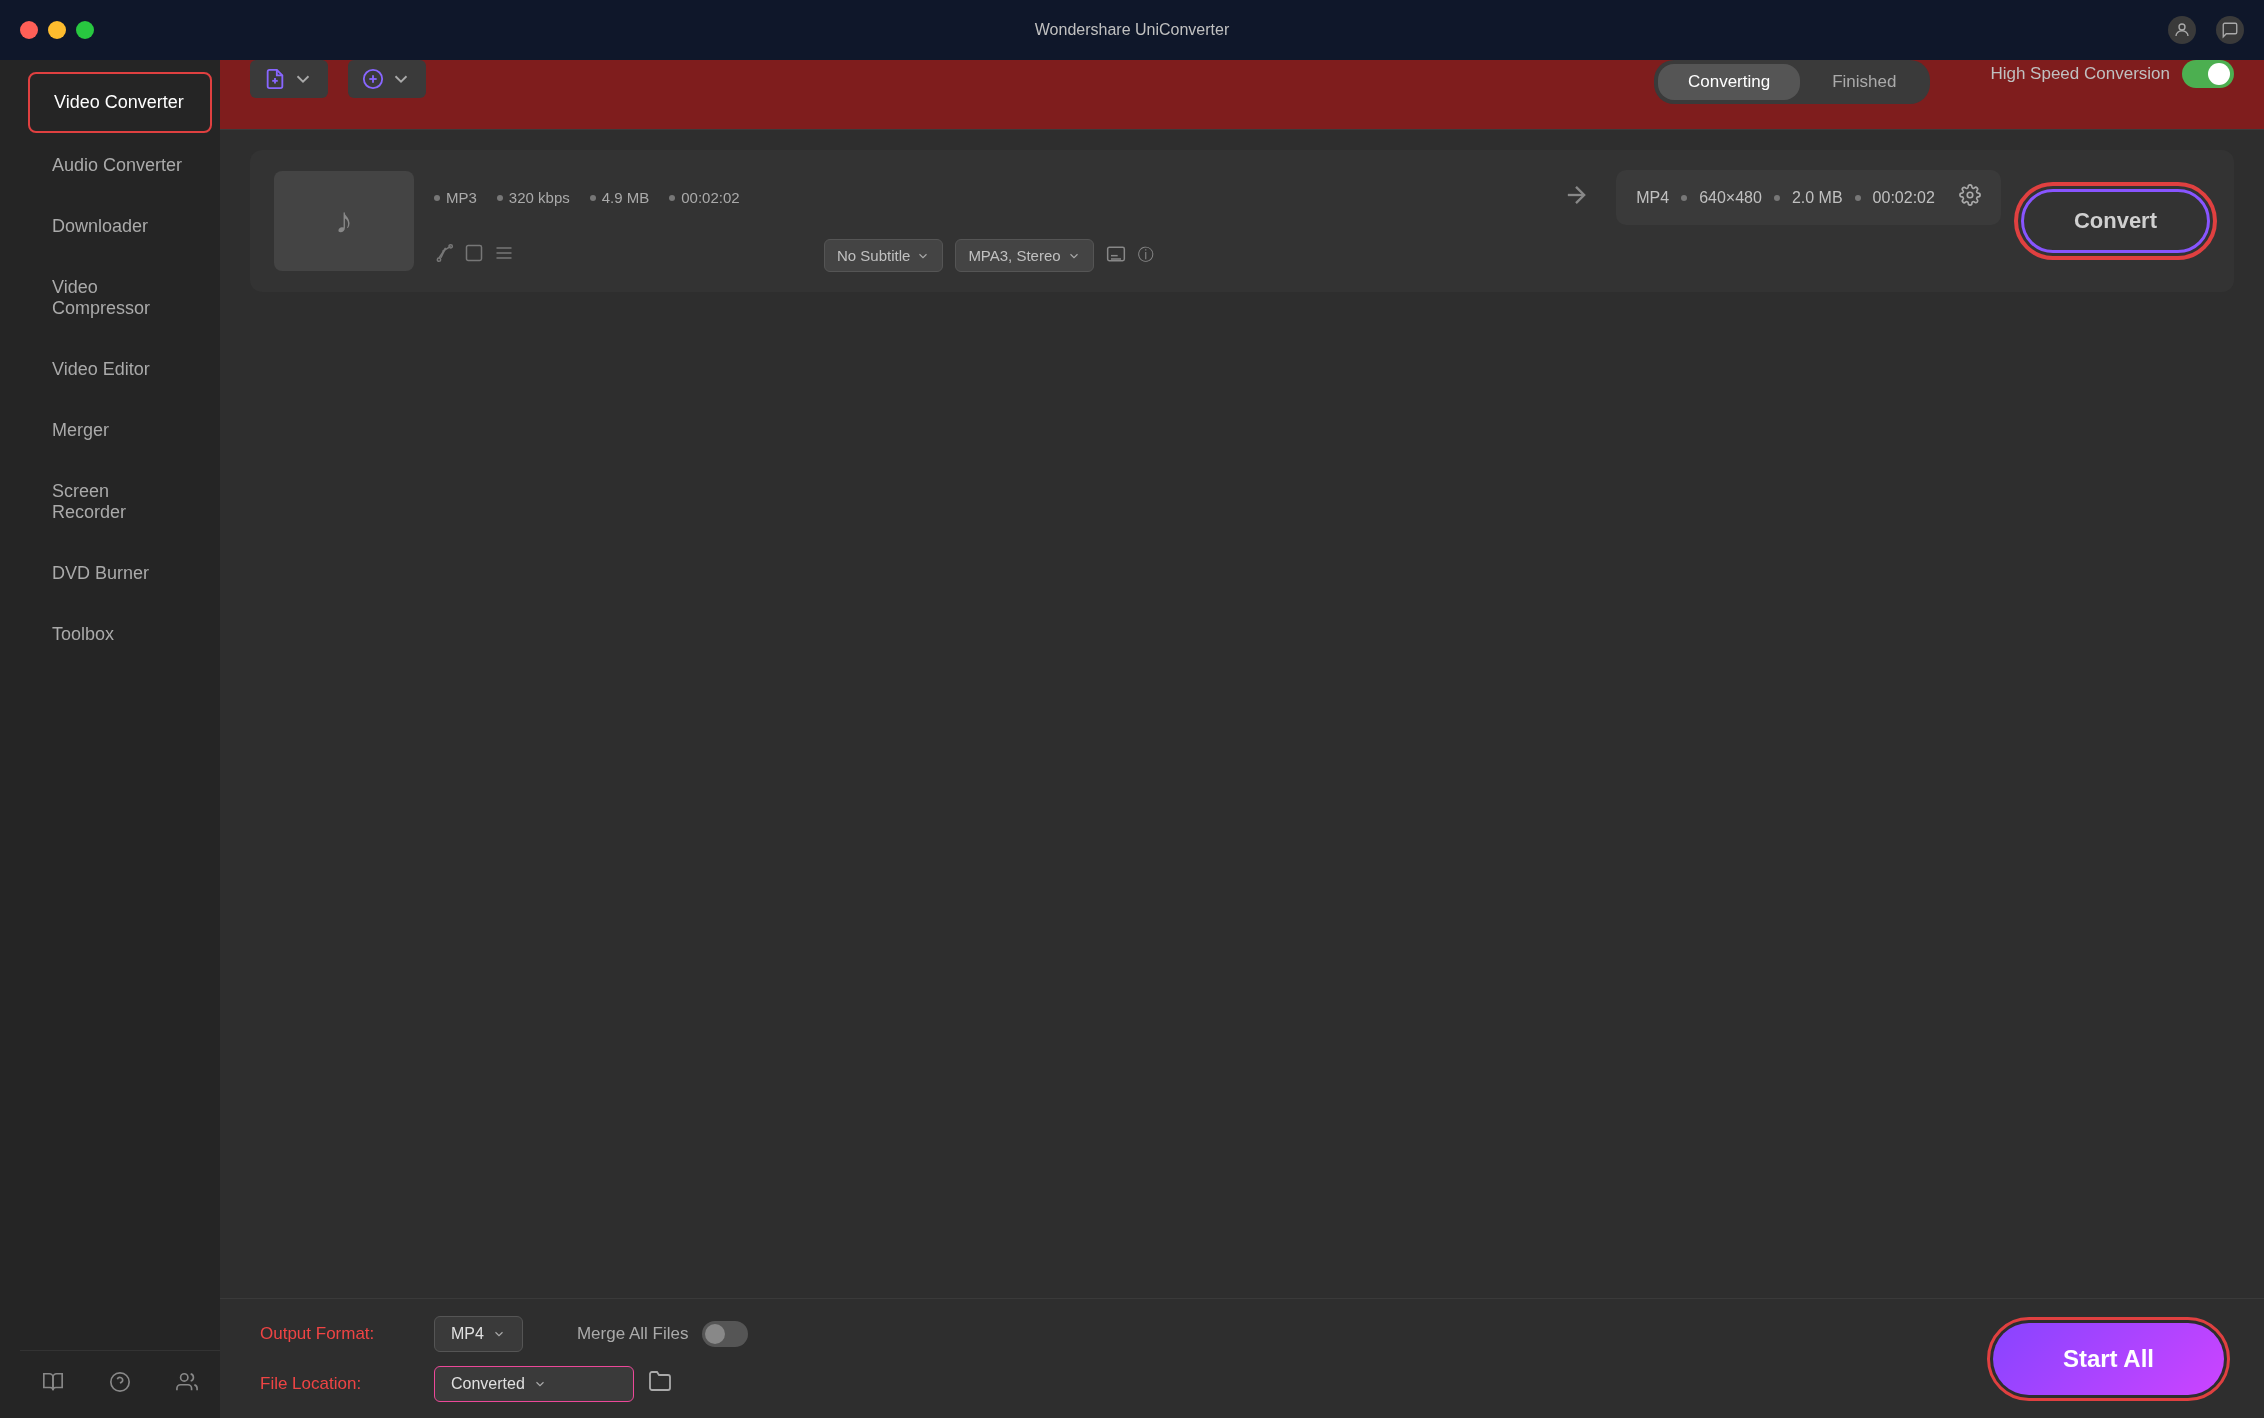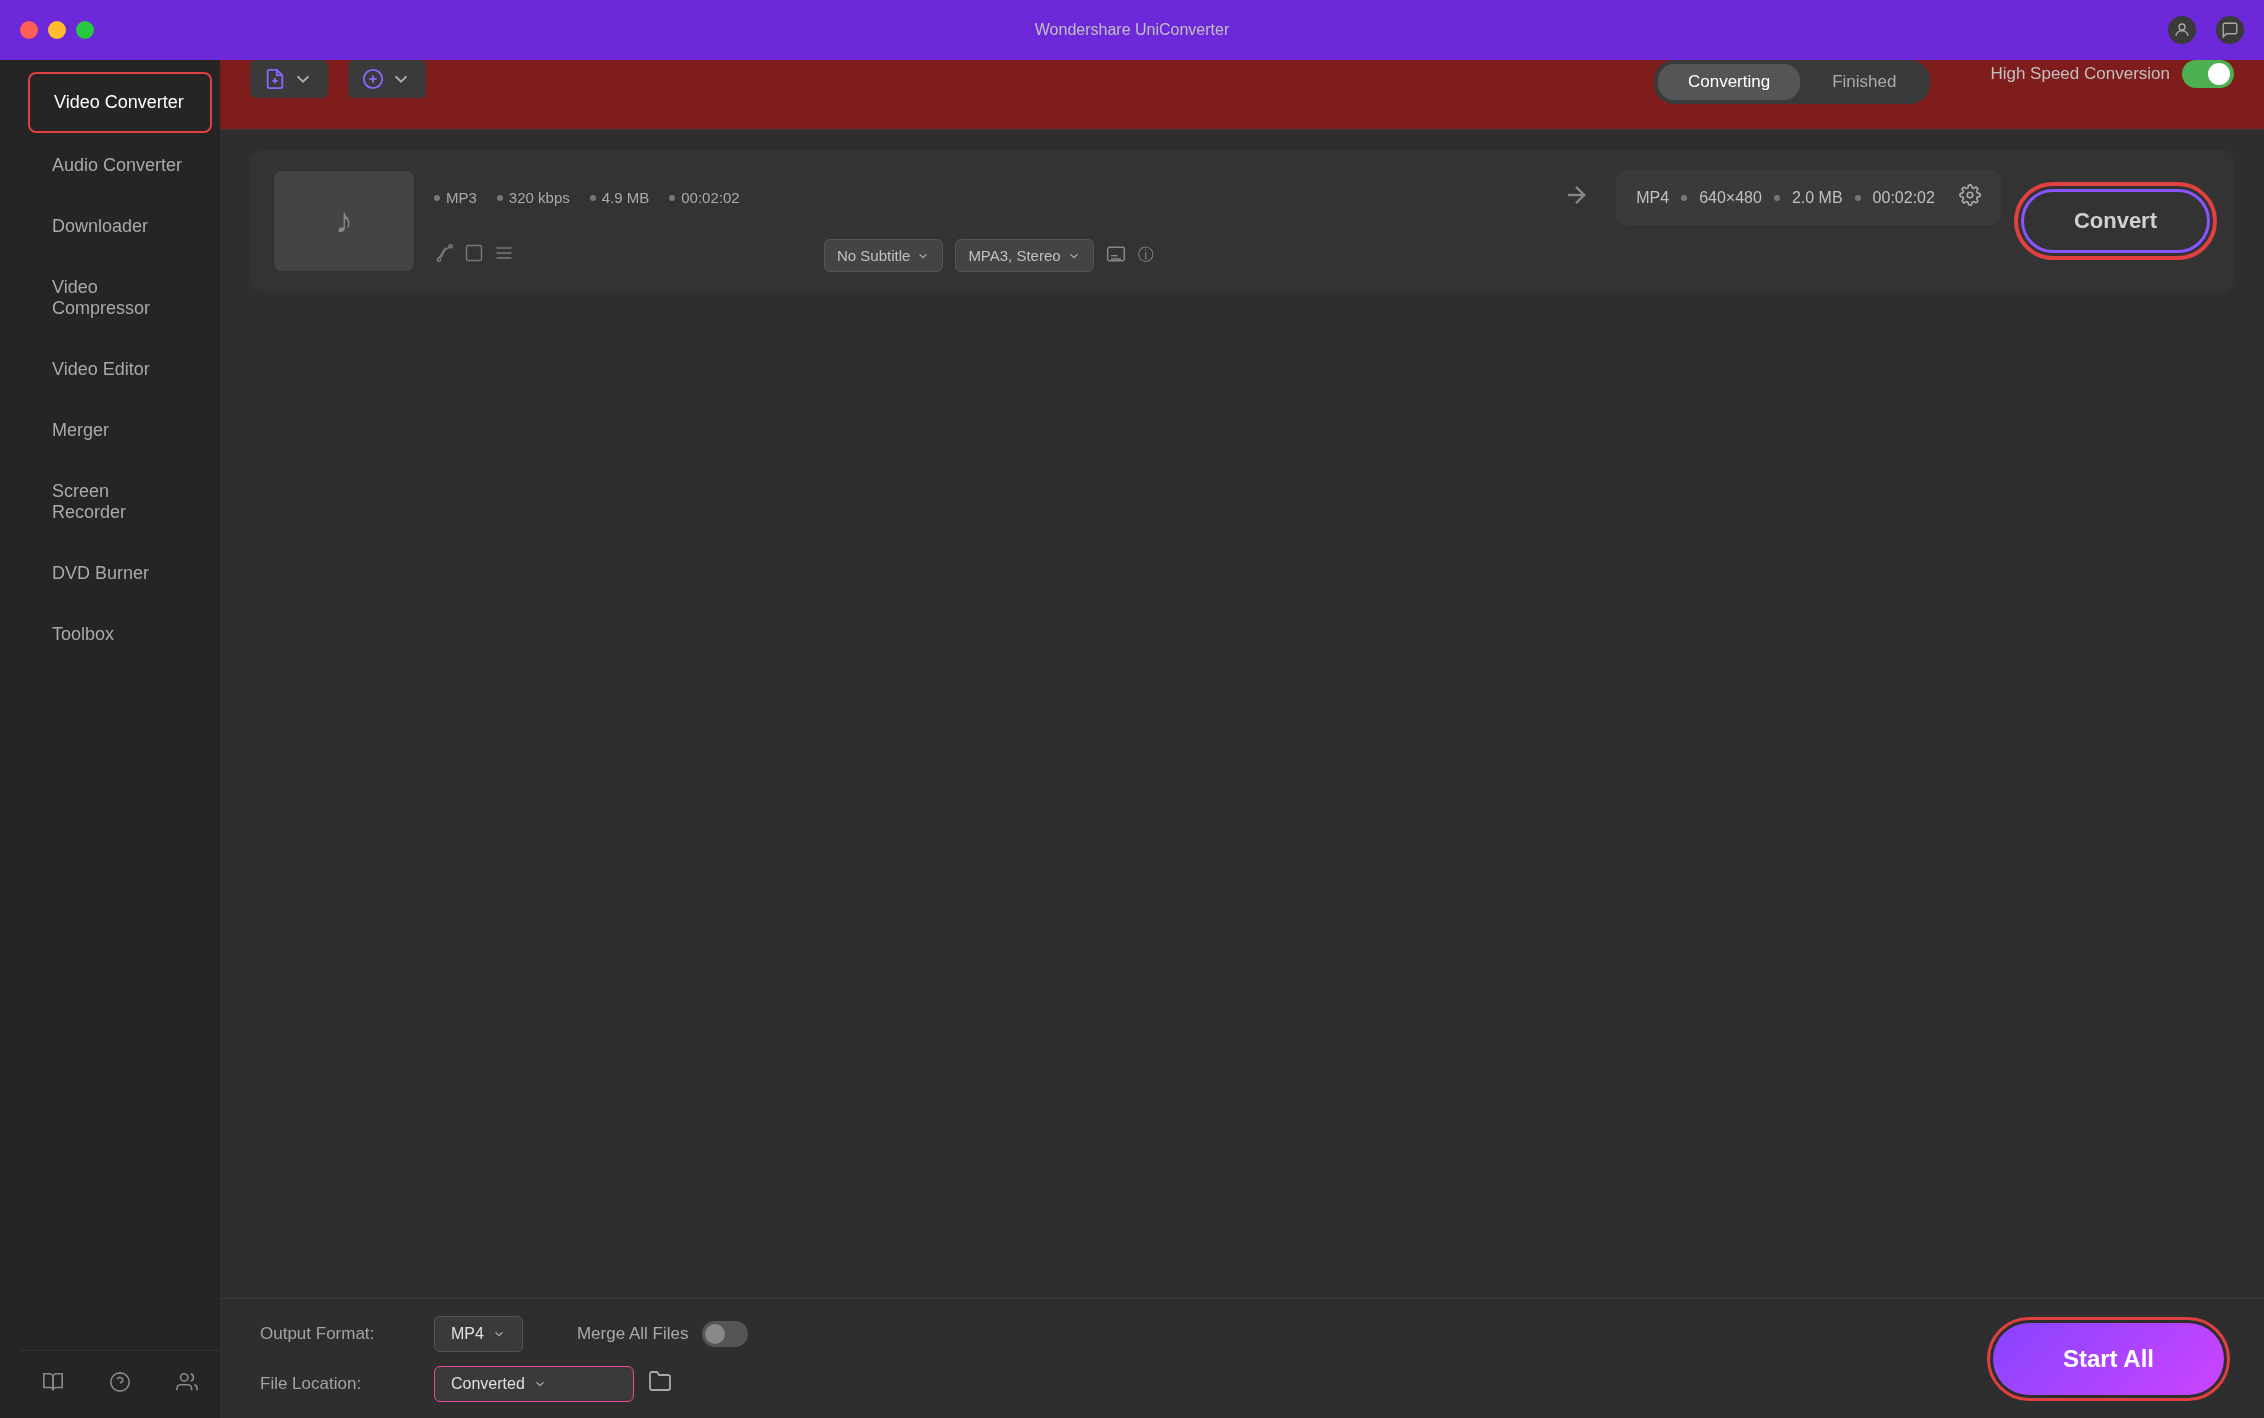--- a/index.html
+++ b/index.html
@@ -10,21 +10,21 @@
       font-family: -apple-system, BlinkMacSystemFont, "SF Pro Display", "Helvetica Neue", Arial, sans-serif;
       color: #d0d0d0;
       overflow: hidden;
       display: flex;
       flex-direction: column;
     }
 
     
     .titlebar {
       height: 60px;
-      background: #6d28d9;
+      background: #0f172a;
       display: flex;
       align-items: center;
       justify-content: center;
       position: relative;
       flex-shrink: 0;
     }
     .titlebar-buttons {
       position: absolute;
       left: 20px;
       display: flex;
@@ -353,21 +353,21 @@
       flex-direction: column;
       gap: 14px;
     }
     .bottom-row {
       display: flex;
       align-items: center;
       gap: 14px;
       font-size: 17px;
     }
     .bottom-label {
-      color: #a3a3a3;
+      color: #ef4444;
       min-width: 160px;
     }
     .format-select {
       background: #3a3a3a;
       border: 1px solid #555;
       color: #e0e0e0;
       padding: 8px 16px;
       border-radius: 6px;
       font-size: 16px;
       cursor: pointer;

